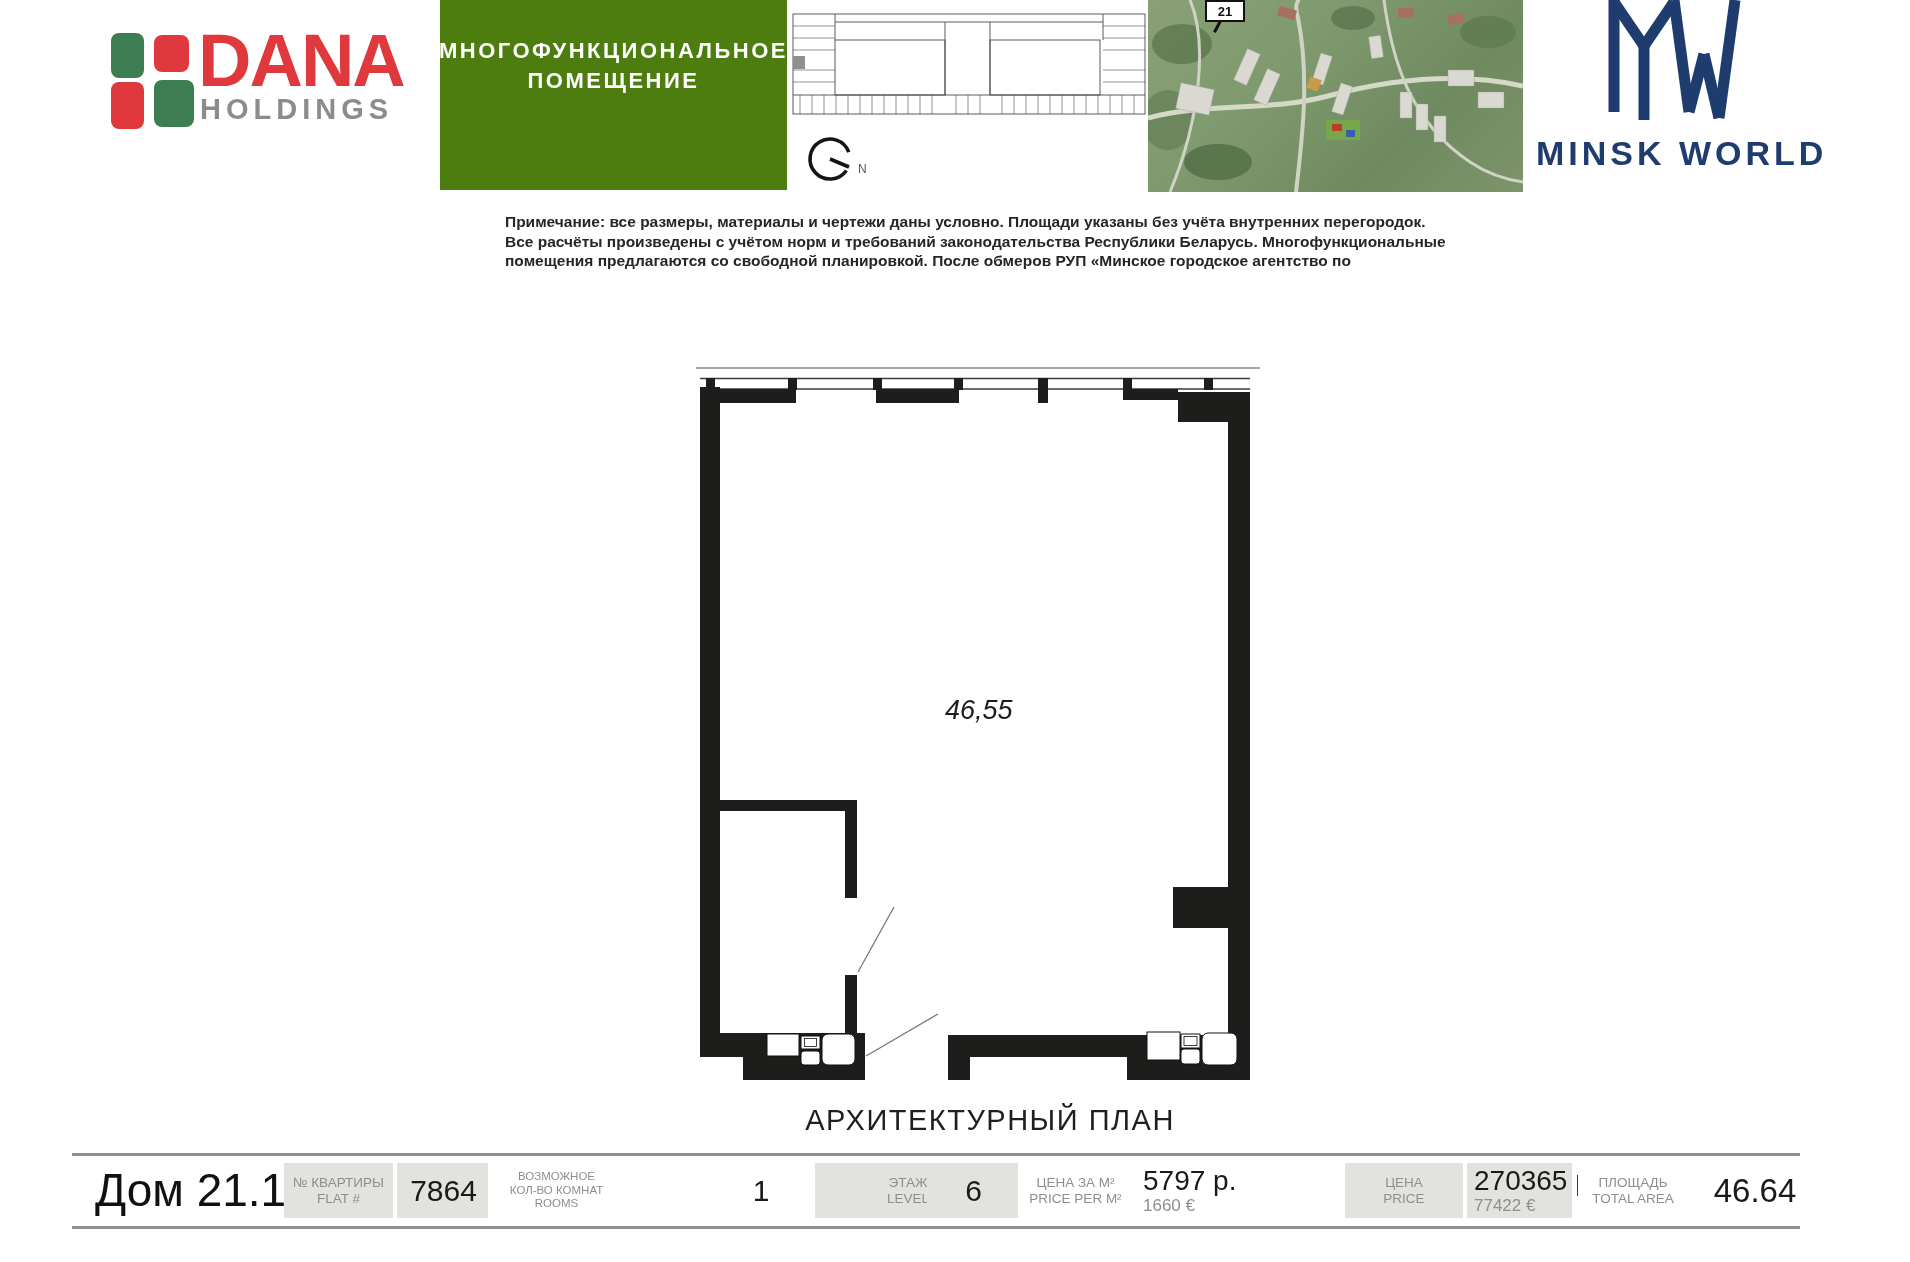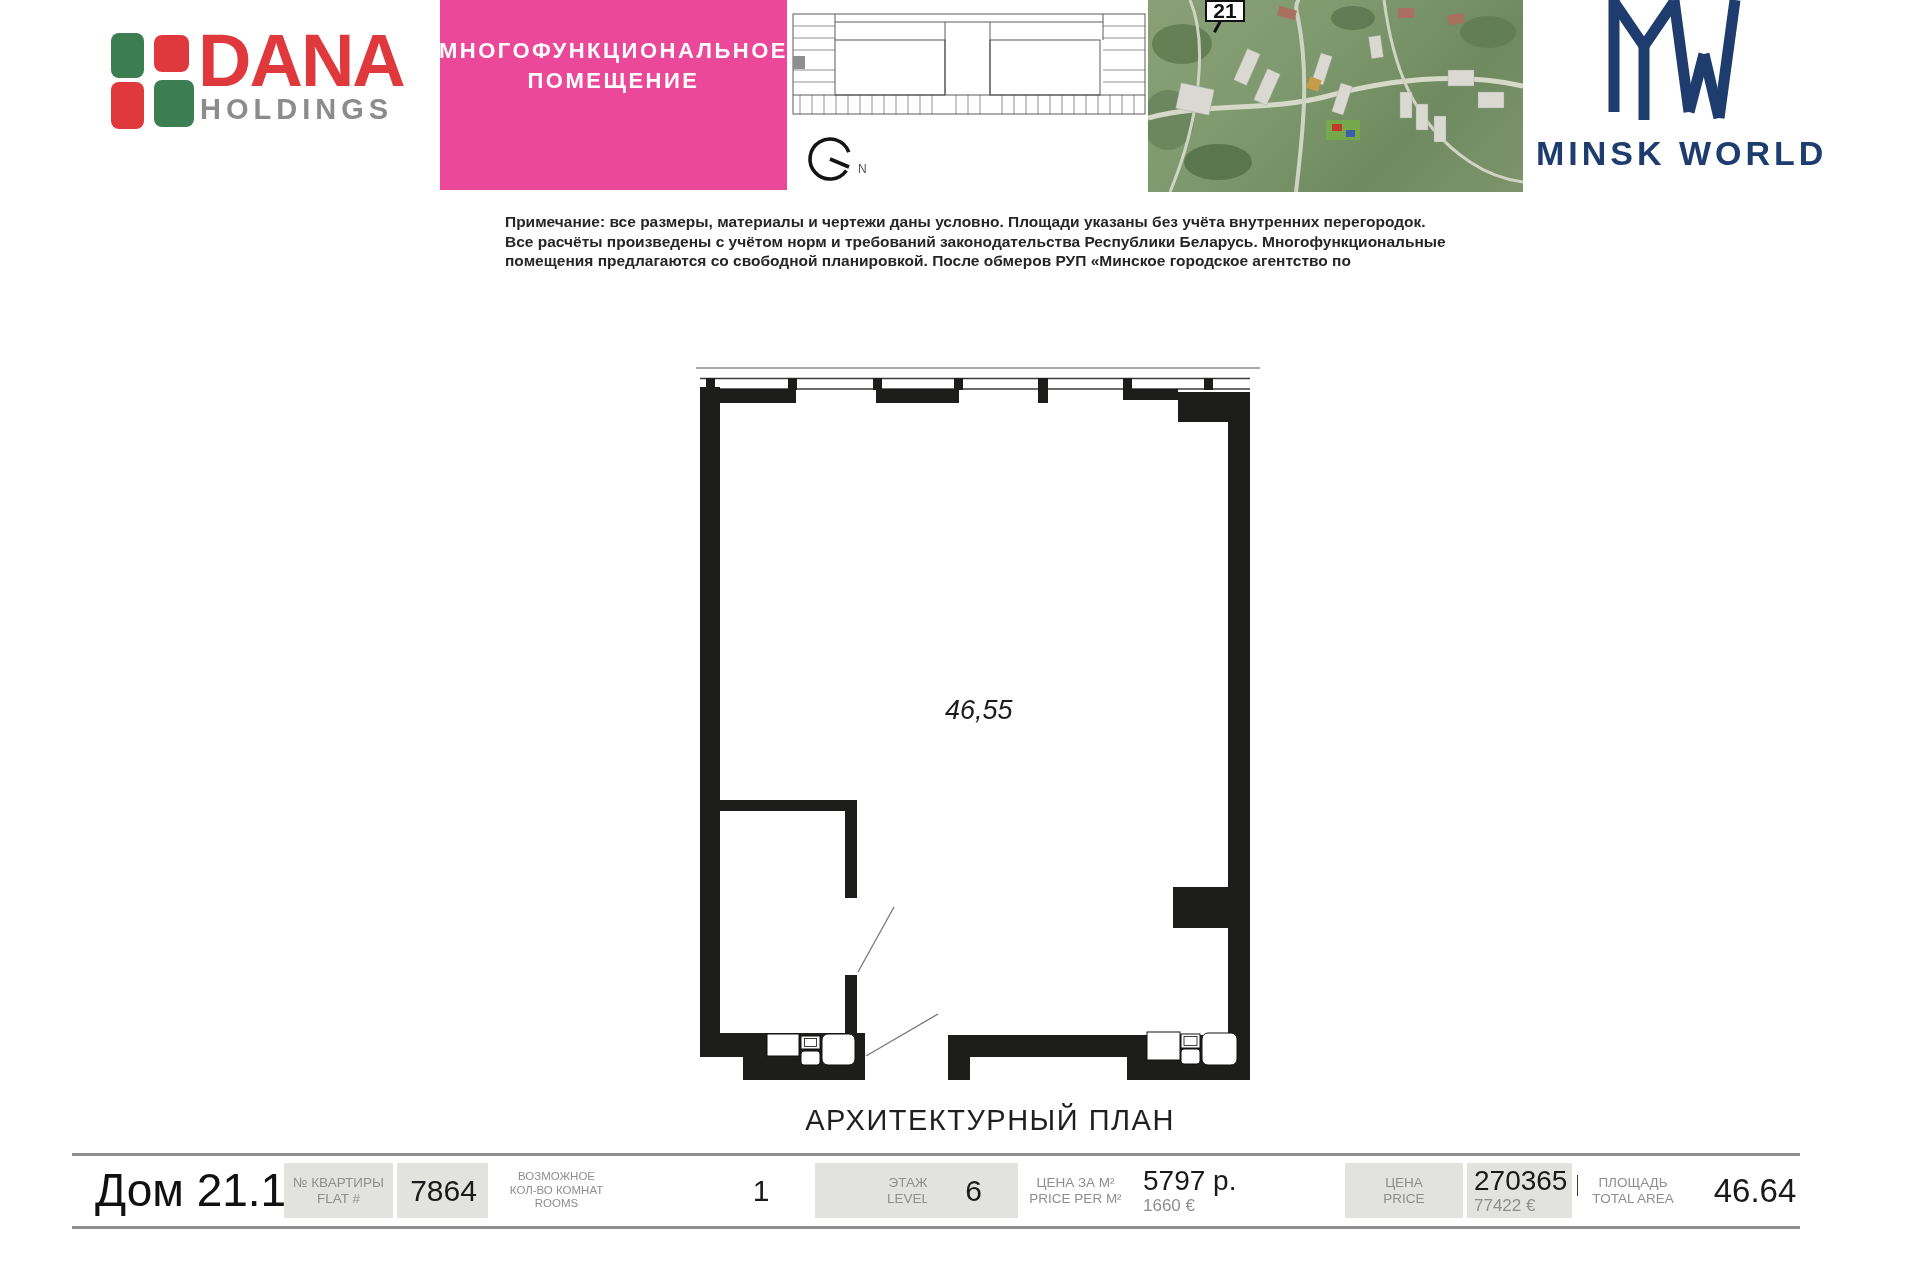--- a/index.html
+++ b/index.html
@@ -9,37 +9,37 @@
 
   
   .dana{left:111px;top:33px;width:310px;height:100px;}
   .dana .sq{position:absolute;border-radius:8px;}
   .dana-name{position:absolute;left:87px;top:-9px;font-size:74px;font-weight:700;
              letter-spacing:-2px;color:#e0393d;line-height:1;}
   .dana-sub{position:absolute;left:89px;top:62px;font-size:29px;font-weight:700;
             letter-spacing:5px;color:#8c8c8c;line-height:1;}
 
   
-  .bluebox{left:440px;top:0;width:347px;height:190px;background:#ec4899;
+  .bluebox{left:440px;top:0;width:347px;height:190px;background:#4d7c0f;
            display:flex;flex-direction:column;align-items:center;}
   .bluebox .l1{margin-top:36px;}
   .bluebox span{color:#fff;font-size:22px;font-weight:600;letter-spacing:2.5px;
                 line-height:30px;white-space:nowrap;}
 
   
   .miniplan{left:790px;top:10px;width:358px;height:112px;}
   .compass{left:806px;top:131px;width:62px;height:58px;}
   .compass-n{left:858px;top:162px;font-size:12px;color:#555;}
 
   
   .photo{left:1148px;top:0;width:375px;height:192px;overflow:hidden;
          background:linear-gradient(135deg,#8aa076 0%,#7f9a6e 35%,#6f8a60 70%,#7e946b 100%);}
   .badge{left:1205px;top:0;width:40px;height:22px;background:#fff;border:2px solid #111;
          box-sizing:border-box;display:flex;align-items:center;justify-content:center;
-         font-size:21px;font-weight:700;color:#111;}
+         font-size:13px;font-weight:700;color:#111;}
   .badge-tail{left:1216px;top:20px;width:3px;height:13px;background:#111;transform:rotate(28deg);}
 
   
   .mw-mono{left:1607px;top:0;width:134px;height:126px;}
   .mw-text{left:1536px;top:134px;width:290px;font-size:34px;font-weight:700;
            letter-spacing:4px;color:#1e3c6e;white-space:nowrap;}
 
   
   .disclaimer{left:505px;top:212px;width:960px;font-size:15.5px;font-weight:700;
               color:#262626;line-height:19.5px;}

